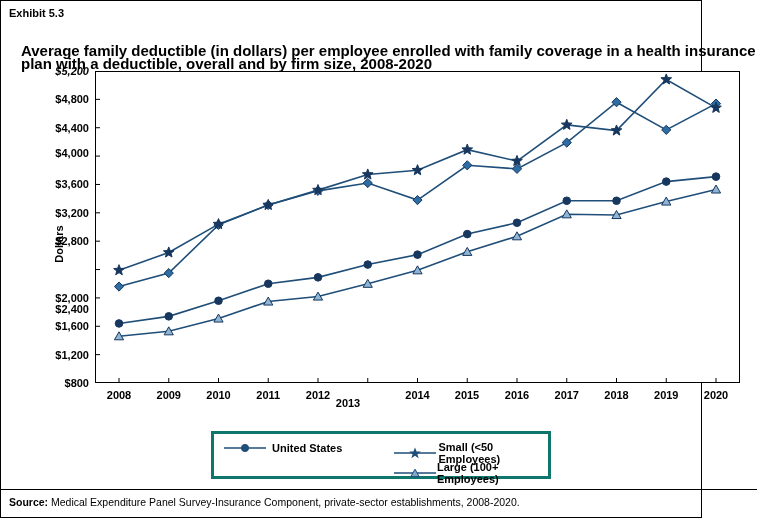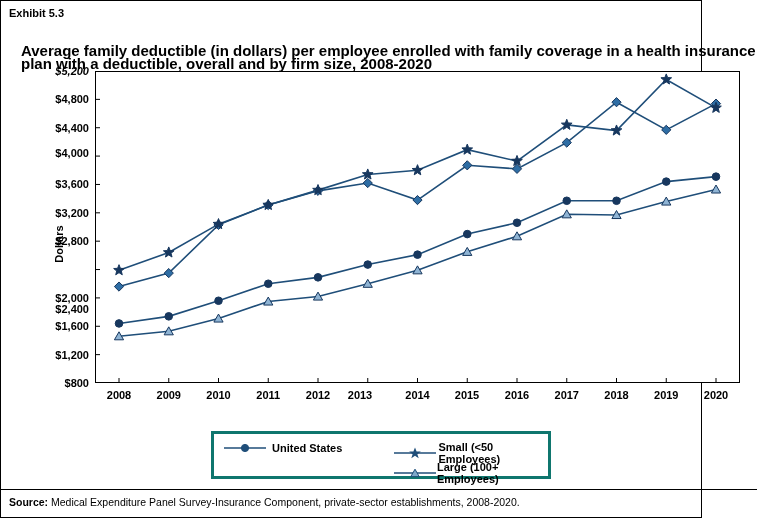--- a/index.html
+++ b/index.html
@@ -243,21 +243,21 @@
         <polygon points="521.5,139.54545454545453 526.1,147.54545454545453 516.9,147.54545454545453" fill="#8FB4D4" stroke="#17375E" stroke-width="1"></polygon>
         <polygon points="571.25,126.07272727272726 575.85,134.07272727272726 566.65,134.07272727272726" fill="#8FB4D4" stroke="#17375E" stroke-width="1"></polygon>
         <polygon points="621,114.0181818181818 625.6,122.0181818181818 616.4,122.0181818181818" fill="#8FB4D4" stroke="#17375E" stroke-width="1"></polygon>
       </svg>
     <div id="xtick-wrap">
         <div class="xtick" style="left: 118px;">2008</div>
         <div class="xtick" style="left: 167.75px;">2009</div>
         <div class="xtick" style="left: 217.5px;">2010</div>
         <div class="xtick" style="left: 267.25px;">2011</div>
         <div class="xtick" style="left: 317px;">2012</div>
-        <div class="xtick" style="left: 359px;">2013</div>
+        <div class="xtick" style="left: 347px; margin-top: 8px;">2013</div>
         <div class="xtick" style="left: 416.5px;">2014</div>
         <div class="xtick" style="left: 466px;">2015</div>
         <div class="xtick" style="left: 516px;">2016</div>
         <div class="xtick" style="left: 565.75px;">2017</div>
         <div class="xtick" style="left: 615.5px;">2018</div>
         <div class="xtick" style="left: 665.25px;">2019</div>
         <div class="xtick" style="left: 715px;">2020</div>
       </div>
   </div>
 

